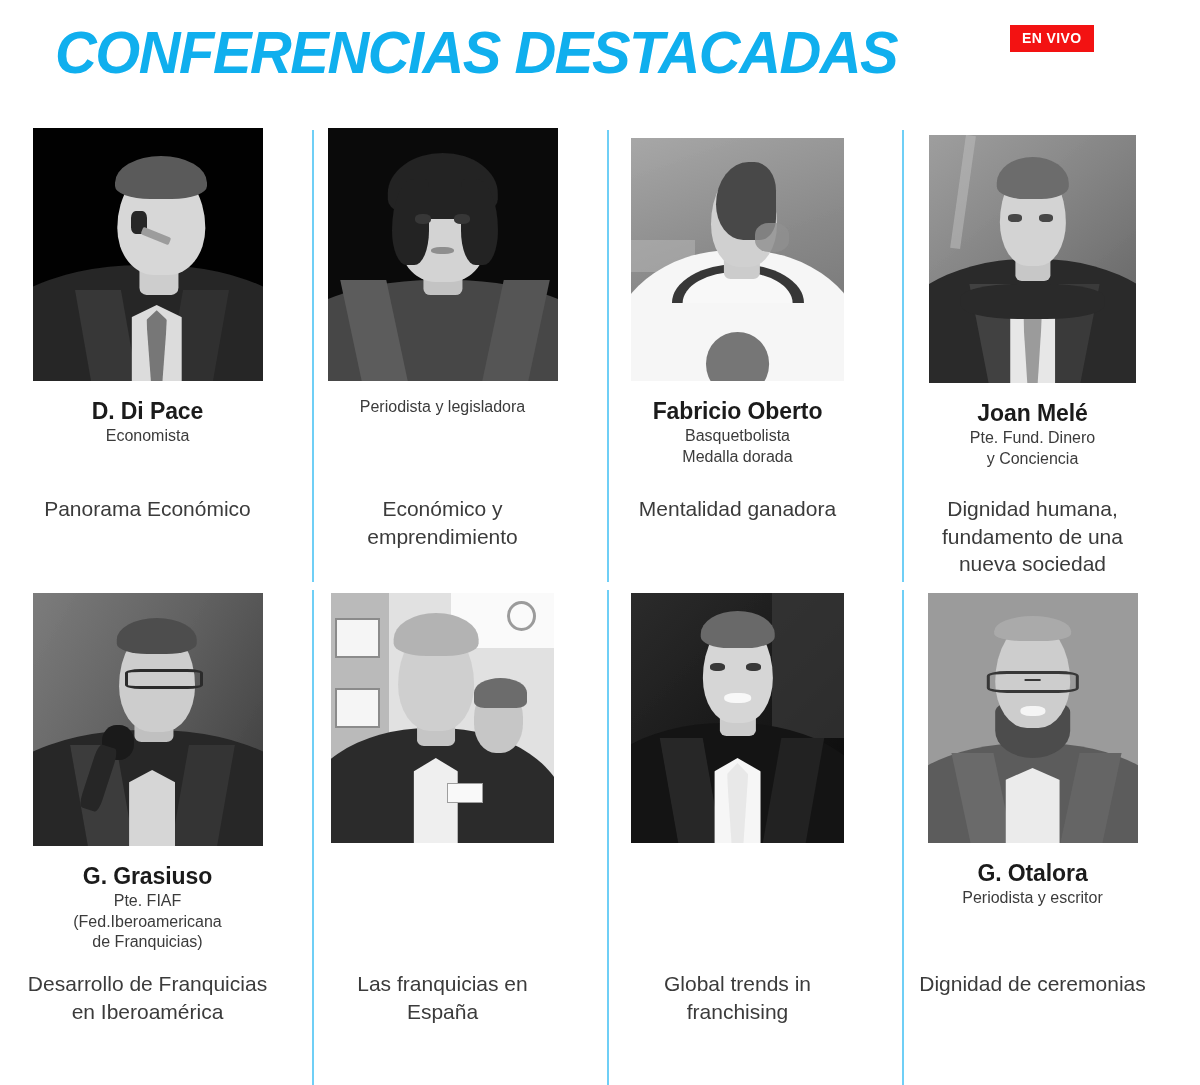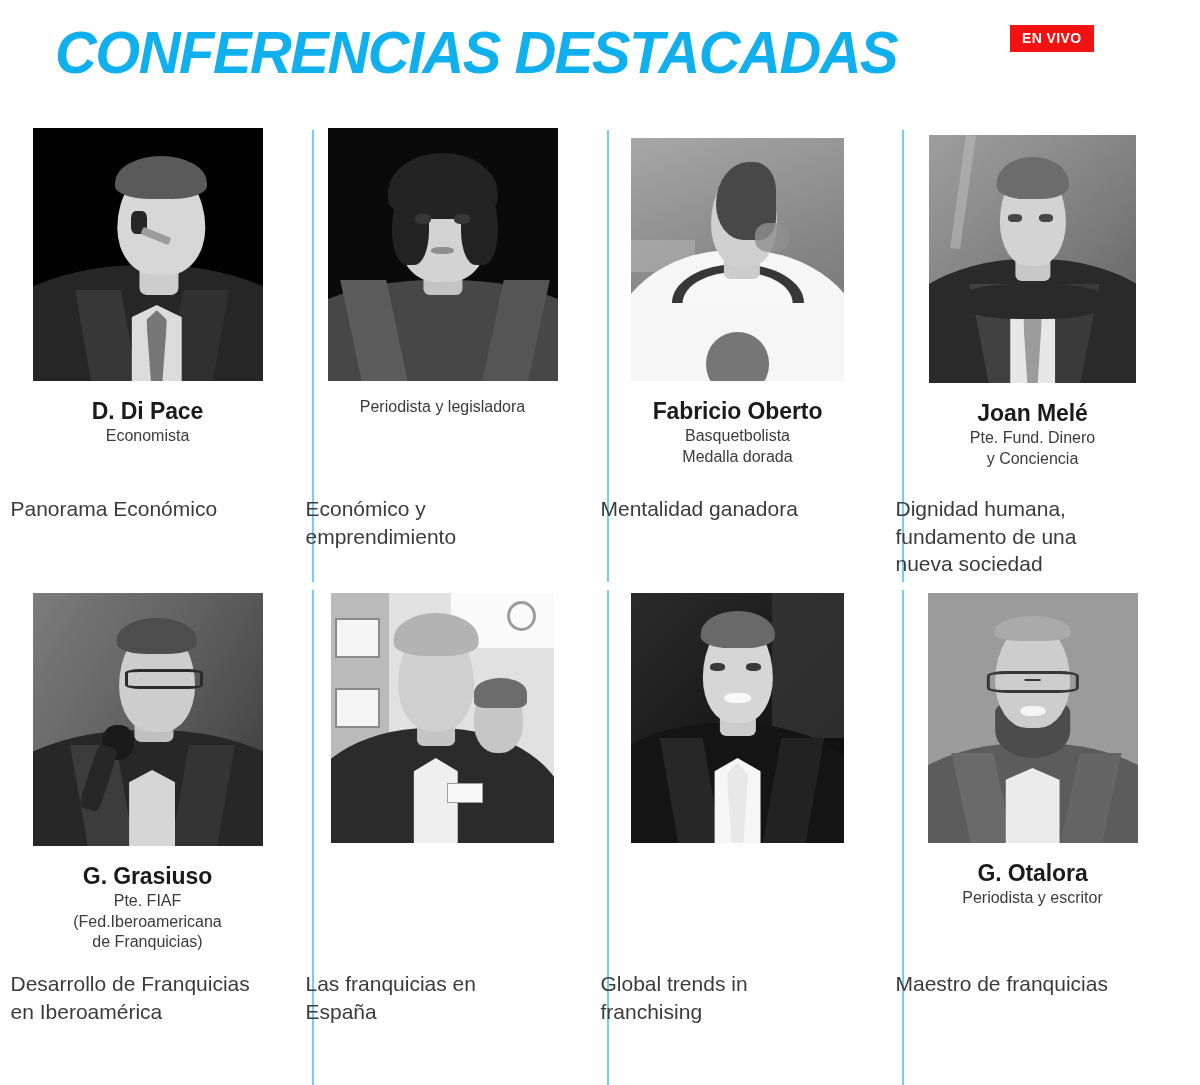--- a/index.html
+++ b/index.html
@@ -171,20 +171,21 @@
     letter-spacing: -0.1px;
   }
   .sp-role {
     font-size: 16px;
     font-weight: normal;
     color: #3b3b3b;
     line-height: 1.28;
     white-space: pre-line;
   }
   .talk {
+    text-align: center;
     width: 274px;
     font-size: 21px;
     color: #3b3b3b;
     line-height: 1.32;
     white-space: pre-line;
     position: absolute;
     left: 50%;
     transform: translateX(-50%);
   }
   .row-1 .talk { top: 375px; }
@@ -383,16 +384,16 @@
         <div class="head" style="left:50%;top:12%;width:36%;height:42%;background:#c9c9c9"></div>
         <div class="hair" style="left:50%;top:9%;width:37%;height:10%;background:#a8a8a8"></div>
         <div style="position:absolute;left:50%;transform:translateX(-50%);top:31%;width:44%;height:9%;border:3px solid #3a3a3a;border-radius:22%;box-sizing:border-box"></div>
         <div style="position:absolute;left:50%;transform:translateX(-50%);top:34.5%;width:8%;height:2px;background:#3a3a3a"></div>
         <div style="position:absolute;left:50%;transform:translateX(-50%);top:45%;width:12%;height:4%;background:#efefef;border-radius:40%"></div>
       </div>
       <div class="caption">
         <div class="sp-name">G. Otalora</div>
         <div class="sp-role">Periodista y escritor</div>
       </div>
-      <div class="talk">Maestro de franquicias</div>
+      <div class="talk">Dignidad de ceremonias</div>
     </div>
   </div>
 </div>
 
 </body></html>

